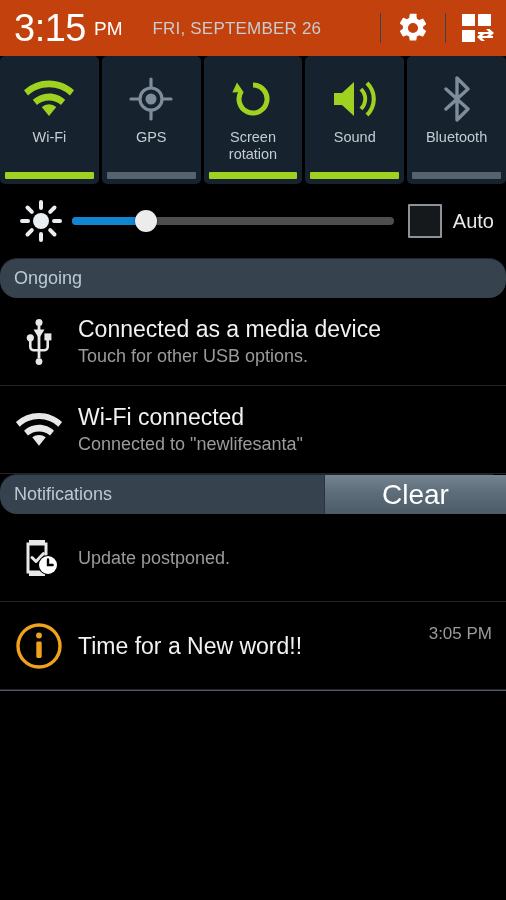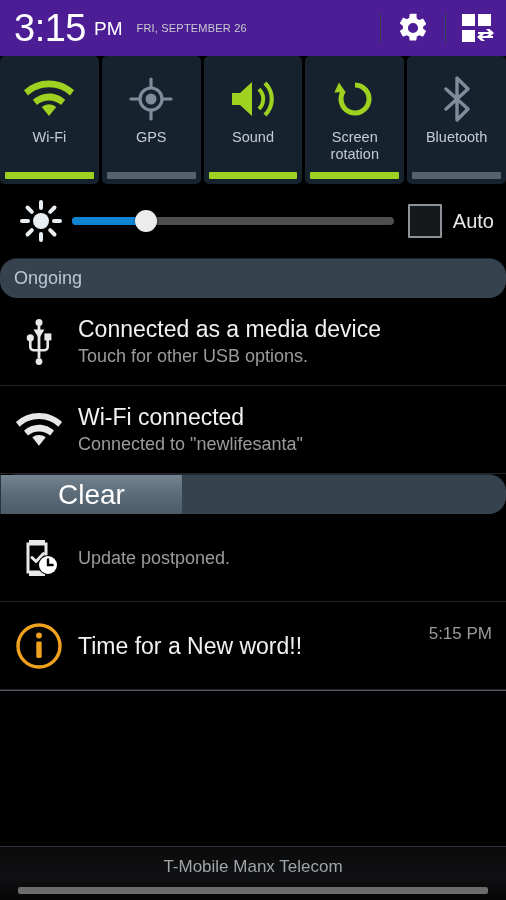--- a/index.html
+++ b/index.html
@@ -17,43 +17,43 @@
     width: 506px;
     height: 900px;
     background: #000;
     display: flex;
     flex-direction: column;
   }
 
   
   .statusbar {
     height: 56px;
-    background: #4c1d95;
+    background: #c2410c;
     display: flex;
     align-items: center;
     padding: 0 10px 0 14px;
     flex: 0 0 56px;
   }
   .clock-time {
     font-size: 38px;
     color: #ffffff;
     line-height: 38px;
     letter-spacing: -0.5px;
     font-weight: 400;
   }
   .clock-ampm {
     font-size: 19px;
     color: #ffffff;
     margin-left: 8px;
     line-height: 19px;
   }
   .clock-date {
-    font-size: 11px;
+    font-size: 17px;
     color: #c9ccd0;
-    margin-left: 14px;
+    margin-left: 30px;
     letter-spacing: 0.2px;
     line-height: 15px;
   }
   .sb-spacer { flex: 1 1 auto; }
   .sb-divider {
     width: 1px;
     height: 30px;
     background: #3a4450;
     margin: 0 14px;
     flex: 0 0 1px;
@@ -332,39 +332,39 @@
           <circle cx="23" cy="23" r="5.5" fill="#7e8d9b" stroke="none"></circle>
           <path d="M23 3v8M23 35v8M3 23h8M35 23h8" stroke-linecap="round"></path>
         </svg>
       </span>
       <span class="tile-label">GPS</span>
       <span class="tile-bar off"></span>
     </div>
 
     <div class="tile">
       <span class="tile-ico">
+        <svg width="44" height="44" viewBox="0 0 44 44" fill="none">
+          <path d="M22 8a14 14 0 1 1-11.4 5.9" stroke="#9fd220" stroke-width="5" stroke-linecap="butt"></path>
+          <path d="M6 5.5l6.5 9.5-11.2.6z" fill="#9fd220"></path>
+        </svg>
+      </span>
+      <span class="tile-label" style="white-space:pre-line">Screen
+rotation</span>
+      <span class="tile-bar on"></span>
+    </div>
+
+    <div class="tile">
+      <span class="tile-ico">
         <svg width="48" height="42" viewBox="0 0 48 42" fill="#9fd220">
           <path d="M3 15h8L23 4v34L11 27H3z"></path>
           <path d="M28.5 12.5a11.5 11.5 0 0 1 0 17l2.8 2.8a15.5 15.5 0 0 0 0-22.6z"></path>
           <path d="M34.5 6.5a20 20 0 0 1 0 29l2.9 2.9a24 24 0 0 0 0-34.8z"></path>
         </svg>
       </span>
       <span class="tile-label">Sound</span>
-      <span class="tile-bar on"></span>
-    </div>
-
-    <div class="tile">
-      <span class="tile-ico">
-        <svg width="44" height="44" viewBox="0 0 44 44" fill="none">
-          <path d="M22 8a14 14 0 1 1-11.4 5.9" stroke="#9fd220" stroke-width="5" stroke-linecap="butt"></path>
-          <path d="M6 5.5l6.5 9.5-11.2.6z" fill="#9fd220"></path>
-        </svg>
-      </span>
-      <span class="tile-label" style="white-space:pre-line">Screen
-rotation</span>
       <span class="tile-bar on"></span>
     </div>
 
     <div class="tile">
       <span class="tile-ico">
         <svg width="36" height="46" viewBox="0 0 36 46" fill="none" stroke="#7e8d9b" stroke-width="3.4" stroke-linejoin="round" stroke-linecap="round">
           <path d="M18 2v42l11-11L7 13M18 2l11 11L7 33"></path>
         </svg>
       </span>
       <span class="tile-label">Bluetooth</span>
@@ -425,20 +425,21 @@
         </svg>
       </span>
       <span class="notif-text">
         <span class="notif-title">Wi-Fi connected</span>
         <span class="notif-sub">Connected to "newlifesanta"</span>
       </span>
     </div>
   </div>
 
   <div class="sec-head">
+    <span class="sec-title">Notifications</span>
     <span class="clear-btn">Clear</span>
   </div>
 
   <div class="notif-list">
     <div class="notif">
       <span class="notif-ico">
         <svg width="44" height="44" viewBox="0 0 44 44" fill="#e8e8e8">
           <path d="M12 4h16v3H12zM12 37h16v3H12z"></path>
           <path d="M11 8h18v28H11z" fill="none" stroke="#e8e8e8" stroke-width="3"></path>
           <path d="M15 21.5l4 4 7.5-8" fill="none" stroke="#e8e8e8" stroke-width="3" stroke-linecap="round" stroke-linejoin="round"></path>
@@ -456,24 +457,20 @@
       <span class="notif-ico">
         <svg width="50" height="50" viewBox="0 0 50 50" fill="none">
           <circle cx="25" cy="25" r="21" stroke="#f0a21e" stroke-width="3.4"></circle>
           <circle cx="25" cy="14.5" r="2.9" fill="#f0a21e"></circle>
           <rect x="22.3" y="20.5" width="5.4" height="16.5" rx="1.4" fill="#f0a21e"></rect>
         </svg>
       </span>
       <span class="notif-text">
         <span class="notif-title">Time for a New word!!</span>
       </span>
-      <span class="notif-time">5:15 PM</span>
+      <span class="notif-time">3:05 PM</span>
     </div>
 
     <div class="group-end"></div>
   </div>
 
-  <div class="footer">
-    <span class="carrier">T-Mobile Manx Telecom</span>
-    <span class="grab-handle"></span>
-  </div>
 
 </div>
 
 </body></html>

